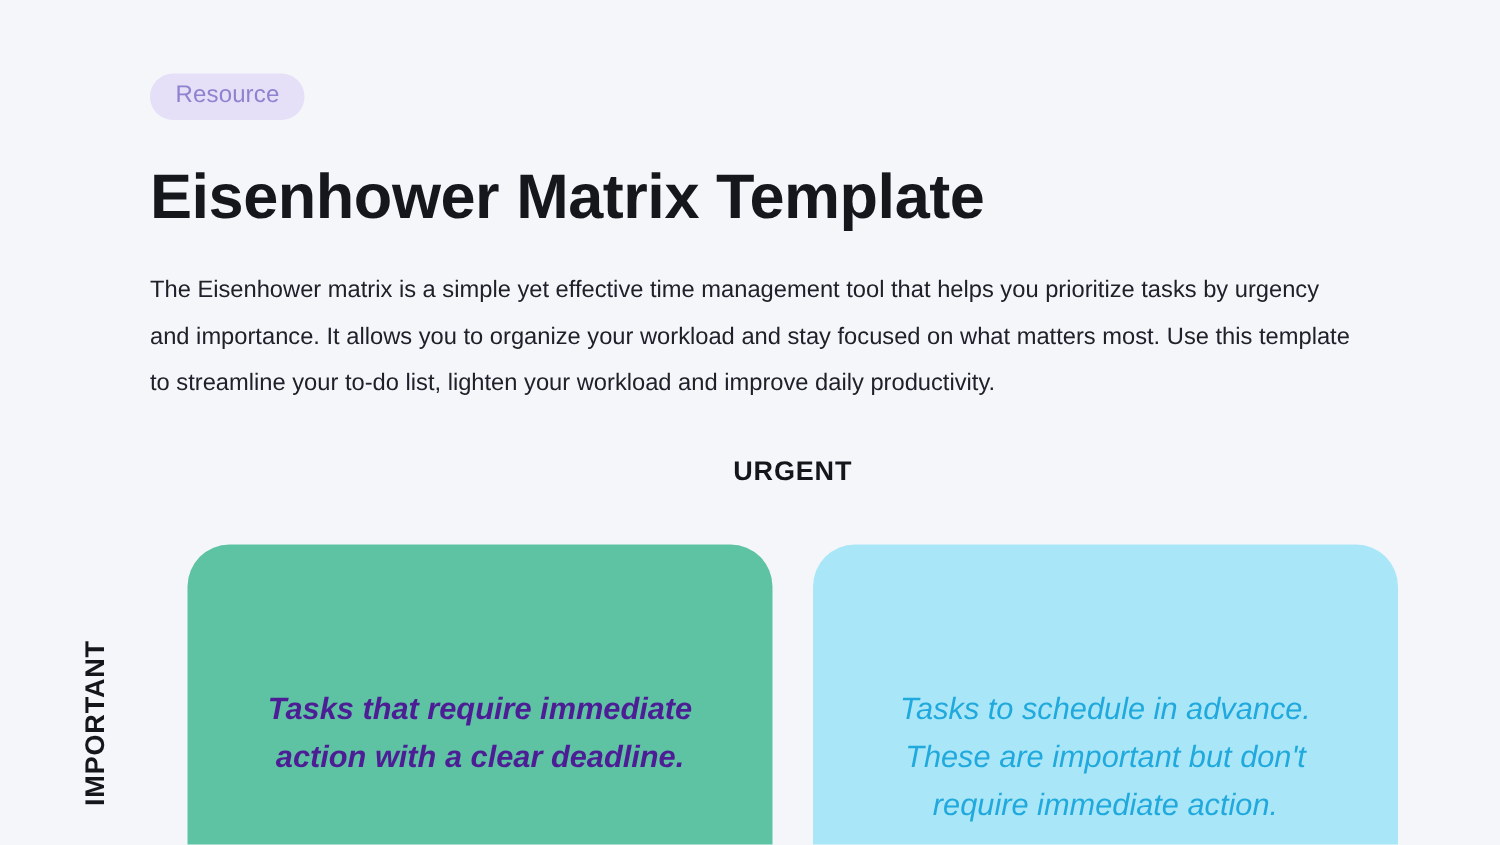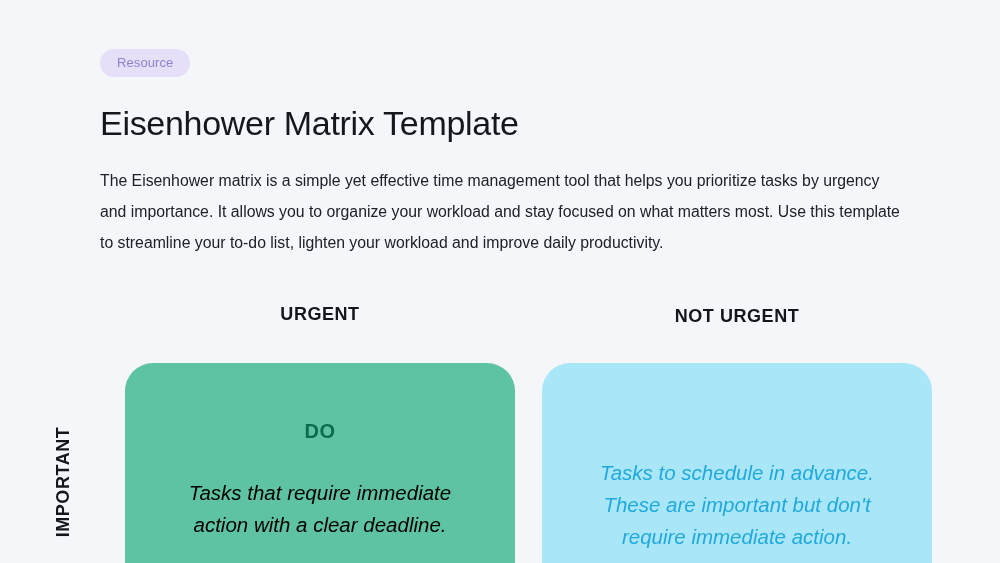--- a/index.html
+++ b/index.html
@@ -32,32 +32,32 @@
     top: 0;
     width: 820px;
   }
 
   .badge {
     display: inline-block;
     margin-top: 49px;
     padding: 7px 17px 8px;
     background: #e5dff8;
     color: #8f83cf;
-    font-size: 13px;
+    font-size: 16px;
     line-height: 1;
     border-radius: 999px;
     letter-spacing: 0.1px;
     white-space: nowrap;
   }
 
   .page-title {
     margin-top: 27px;
-    font-size: 34px;
+    font-size: 42px;
     line-height: 1.16;
-    font-weight: 400;
+    font-weight: 700;
     letter-spacing: -0.3px;
     color: #16161d;
   }
 
   .intro {
     margin-top: 22px;
     width: 805px;
     font-size: 15.8px;
     line-height: 31px;
     font-weight: 400;
@@ -152,21 +152,21 @@
     font-size: 20.5px;
     line-height: 32px;
     font-style: italic;
     font-weight: 400;
   }
 
   .q-do {
     background: #5ec3a3;
   }
   .q-do .quadrant-title { color: #0c6b50; }
-  .q-do .quadrant-desc  { color: #000000; }
+  .q-do .quadrant-desc  { color: #4c1d95; font-weight: bold; }
 
   .q-schedule {
     background: #a9e7f8;
   }
   .q-schedule .quadrant-title { color: #17abe0; }
   .q-schedule .quadrant-desc  { color: #21a9dd; }
 </style>
 </head>
 <body>
 
@@ -179,31 +179,29 @@
     <h1 class="page-title">Eisenhower Matrix Template</h1>
 
     <p class="intro">The Eisenhower matrix is a simple yet effective time management tool that helps you prioritize tasks by urgency and importance. It allows you to organize your workload and stay focused on what matters most. Use this template to streamline your to-do list, lighten your workload and improve daily productivity.</p>
 
   </div>
 
   <div class="matrix">
 
     <div class="col-headers">
       <div class="col-header">URGENT</div>
-      <div class="col-header offset">NOT URGENT</div>
     </div>
 
     <div class="axis-label-y">
       <span>IMPORTANT</span>
     </div>
 
     <div class="quadrants">
 
       <div class="quadrant q-do">
-        <div class="quadrant-title">DO</div>
         <div class="quadrant-desc">Tasks that require immediate action with a clear deadline.</div>
       </div>
 
       <div class="quadrant q-schedule">
         <div class="quadrant-desc">Tasks to schedule in advance. These are important but don't require immediate action.</div>
       </div>
 
     </div>
 
   </div>

